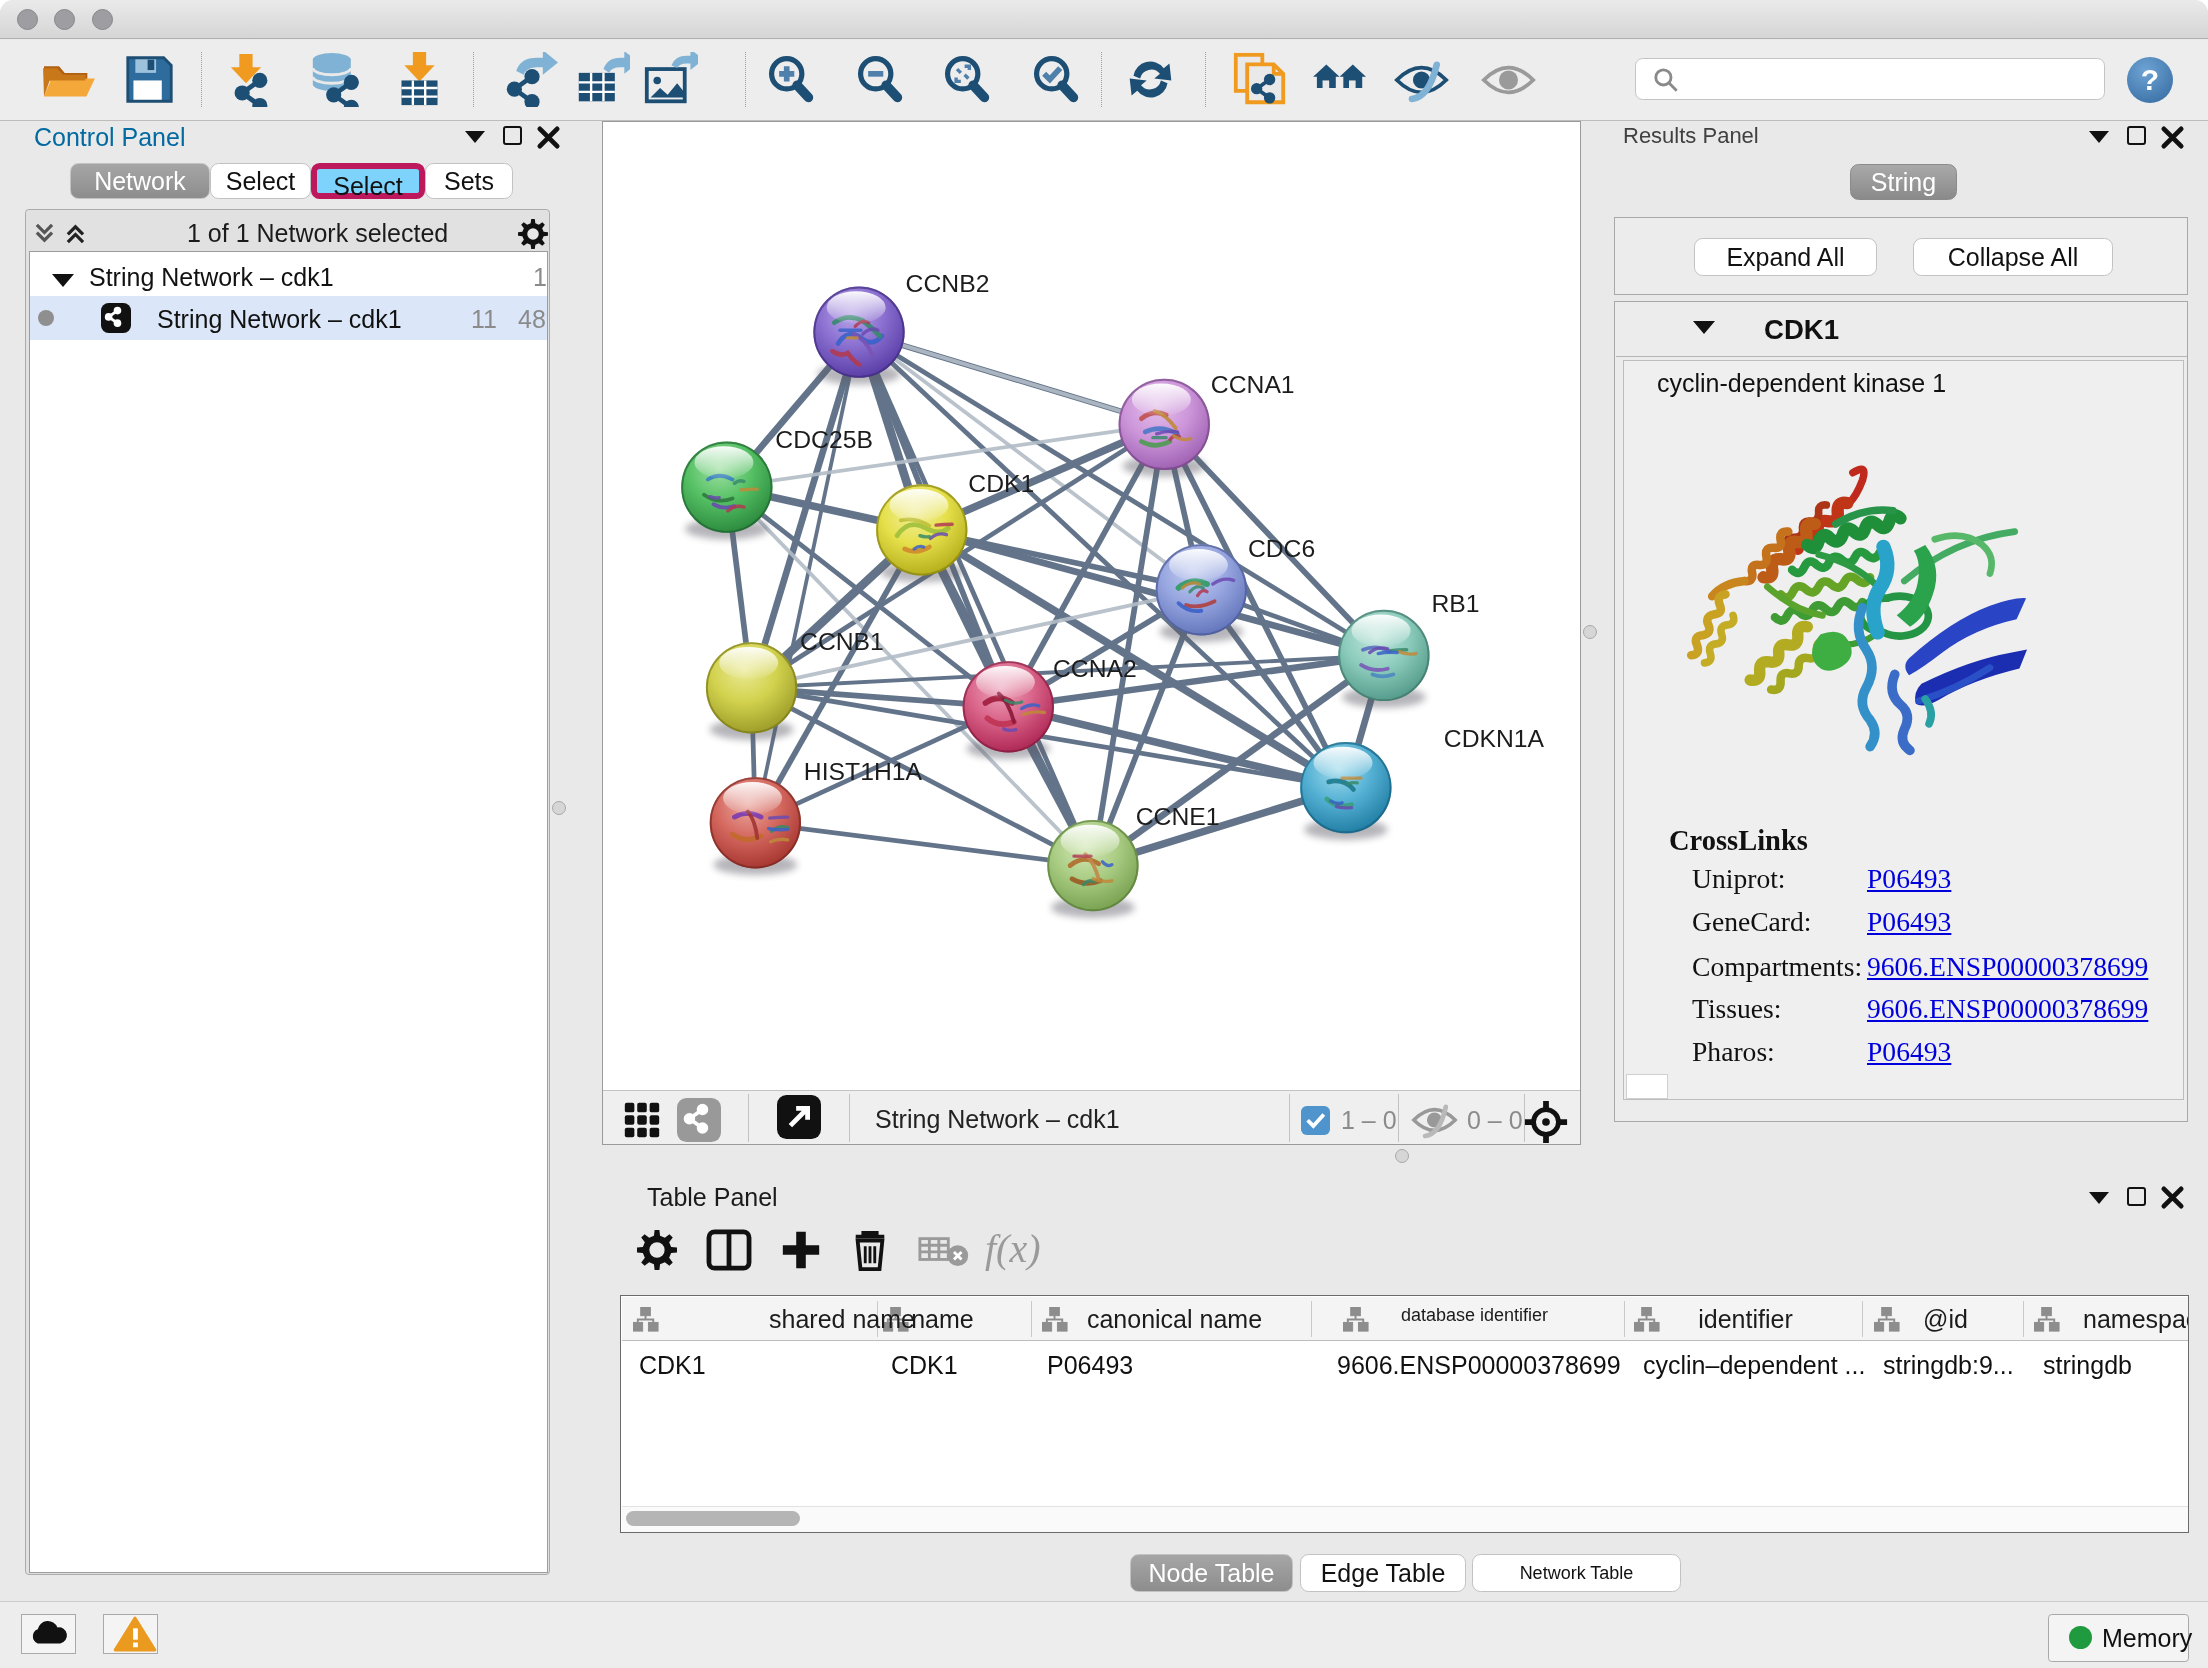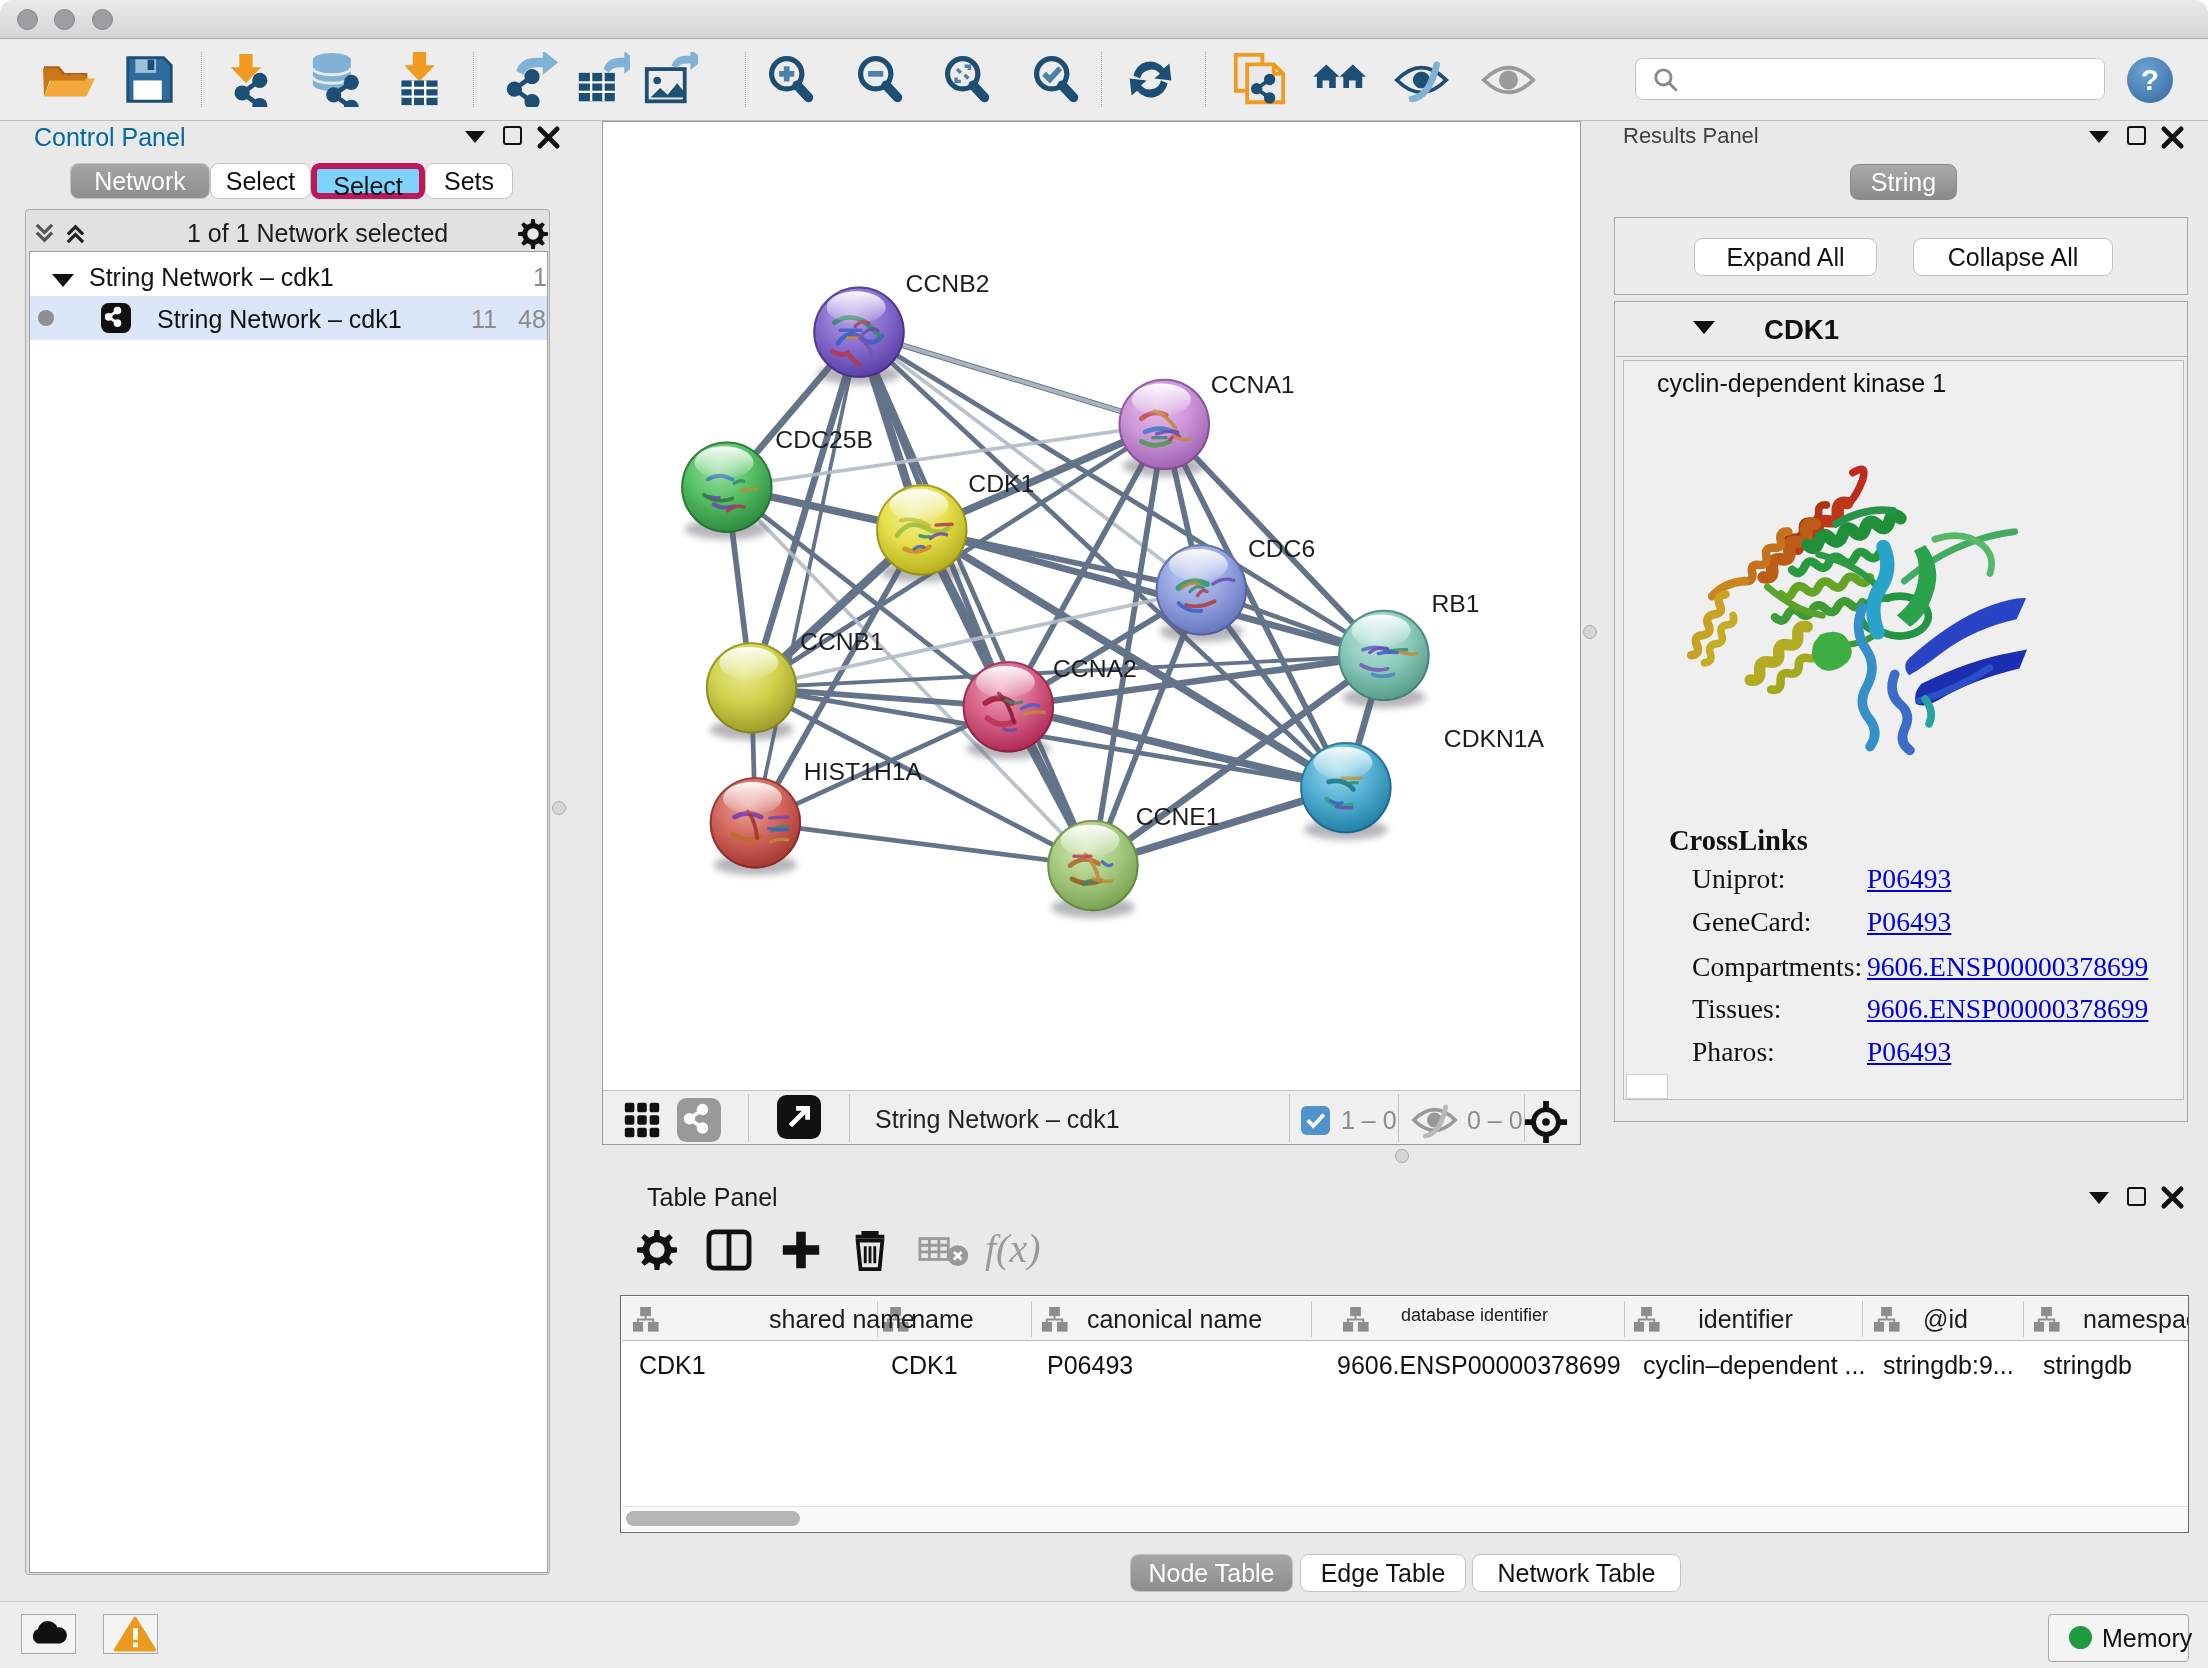--- a/index.html
+++ b/index.html
@@ -731,21 +731,21 @@
       <div class="abs" style="left:425px;top:7.6px;font-size:25px;color:#111;white-space:nowrap">P06493</div>
       <div class="abs" style="left:715px;top:7.6px;font-size:25px;color:#111;white-space:nowrap">9606.ENSP00000378699</div>
       <div class="abs" style="left:1021px;top:7.6px;font-size:25px;color:#111;white-space:nowrap">cyclin–dependent ...</div>
       <div class="abs" style="left:1261px;top:7.6px;font-size:25px;color:#111;white-space:nowrap">stringdb:9...</div>
       <div class="abs" style="left:1421px;top:7.6px;font-size:25px;color:#111;white-space:nowrap">stringdb</div>
     </div>
     <div class="abs" style="left:622px;top:1506px;width:1566px;height:26px;background:#fafafa;border-top:1px solid #e2e2e2"></div>
     <div class="abs" style="left:626px;top:1511px;width:174px;height:15px;background:#b5b5b5;border-radius:7.6px"></div>
     <div class="abs" style="left:1130px;top:1554px;width:163px;height:38px;background:linear-gradient(#a6a6a6,#8d8d8d);color:#fff;border:1px solid #c2c2c2;border-radius:8.6px;font-size:25px;text-align:center;line-height:36px">Node Table</div>
     <div class="abs" style="left:1300px;top:1554px;width:166px;height:38px;background:#fff;color:#111;border:1px solid #c2c2c2;border-radius:8.6px;font-size:25px;text-align:center;line-height:36px">Edge Table</div>
-    <div class="abs" style="left:1472px;top:1554px;width:209px;height:38px;background:#fff;color:#111;border:1px solid #c2c2c2;border-radius:8.6px;font-size:25px;text-align:center;line-height:36px">Network Table</div>
+    <div class="abs" style="left:1472px;top:1554px;width:209px;height:38px;background:#fff;color:#111;border:1px solid #c2c2c2;border-radius:8.6px;font-size:18px;text-align:center;line-height:36px">Network Table</div>
     <div class="abs" style="left:1395px;top:1149px;width:14.3px;height:14.3px;border-radius:7.6px;background:#d6d6d6;border:1px solid #a9a9a9"></div>
     <div class="abs" style="left:0;top:1601px;width:2208px;height:68px;background:#ededed;border-top:1px solid #cdcdcd"></div>
     <div class="abs" style="left:21px;top:1614px;width:55px;height:40px;background:#f4f4f4;border:1.9px solid #a9a9a9"></div>
     <svg width="42" height="30" viewBox="0 0 44 32" style="position:absolute;left:27.6px;top:1619px">
       <path d="M10,26 a8,8 0 0 1 0,-15 a11,11 0 0 1 21,-2 a7,7 0 0 1 3,17 z" fill="#111"></path>
     </svg>
     <div class="abs" style="left:103px;top:1614px;width:55px;height:40px;background:#f4f4f4;border:1.9px solid #a9a9a9"></div>
     <svg width="44" height="36" viewBox="0 0 46 38" style="position:absolute;left:113px;top:1616px">
       <path d="M23,2 L44,36 H2 Z" fill="#ea9a1f" stroke="#ea9a1f" stroke-width="3" stroke-linejoin="round"></path>
       <rect x="21" y="13" width="5" height="12" fill="#fff"></rect>

